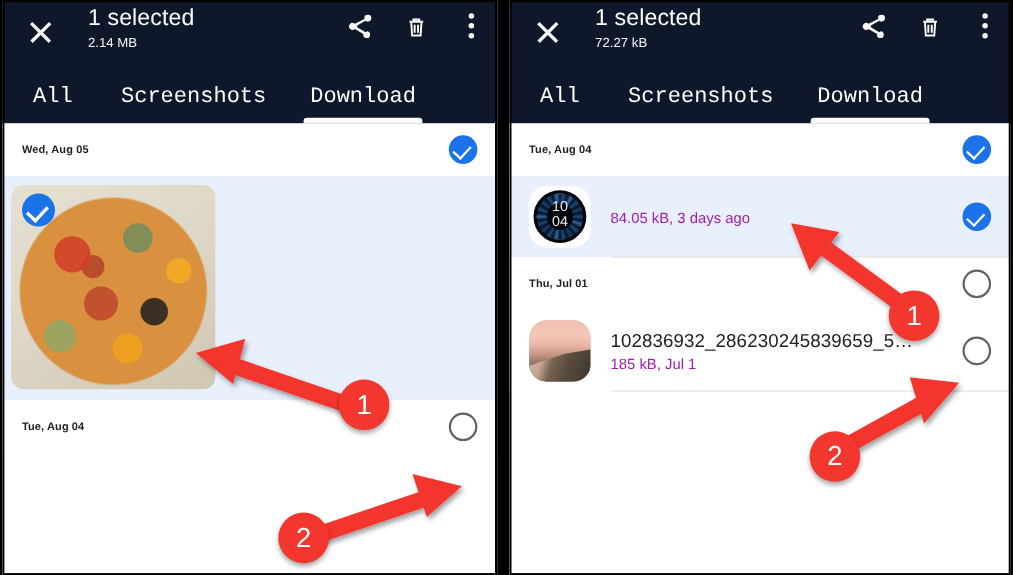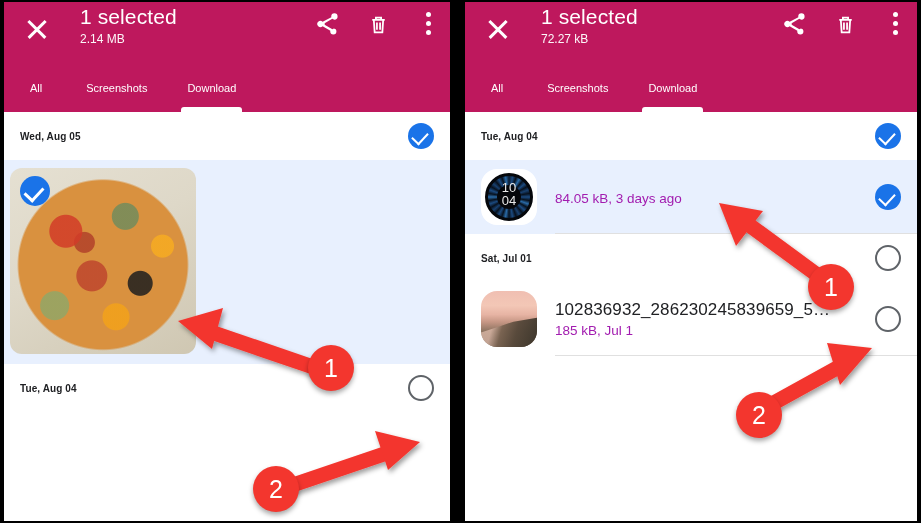--- a/index.html
+++ b/index.html
@@ -6,38 +6,38 @@
   body{width:921px;height:523px;overflow:hidden;font-family:"Liberation Sans",sans-serif;}
   .stage{position:relative;width:921px;height:523px;background:#000;}
 
   
   .panel{position:absolute;top:0;height:523px;background:#fff;overflow:hidden;}
   .panel.left{left:2px;width:450px;}
   .panel.right{left:463px;width:456px;}
   .panel-border{position:absolute;inset:0;border:2px solid #000;pointer-events:none;}
 
   
-  .appbar{position:relative;background:#be185d;height:112px;}
+  .appbar{position:relative;background:#0f172a;height:112px;}
   .appbar .topline{position:relative;height:64px;}
   .close-x{position:absolute;left:20px;top:14px;width:30px;height:30px;}
   .close-x:before,.close-x:after{content:"";position:absolute;left:3px;top:14px;width:24px;height:2.6px;background:#fff;}
   .close-x:before{transform:rotate(45deg);}
   .close-x:after{transform:rotate(-45deg);}
   .titlewrap{position:absolute;left:78px;top:4px;}
   .title{color:#fff;font-size:21px;line-height:26px;letter-spacing:.1px;}
   .subtitle{color:#fff;font-size:12px;line-height:18px;opacity:.97;}
   .actions{position:absolute;right:10px;top:10px;display:flex;align-items:center;gap:22px;}
   .act{width:28px;height:28px;display:flex;align-items:center;justify-content:center;}
   .dots{width:5px;height:26px;position:relative;}
   .dots i{position:absolute;left:0;width:5px;height:5px;border-radius:50%;background:#fff;}
   .dots i:nth-child(1){top:1px}.dots i:nth-child(2){top:10px}.dots i:nth-child(3){top:19px}
 
   
   .tabs{position:absolute;left:0;bottom:0;height:48px;width:100%;display:flex;align-items:center;}
-  .tab{color:#fff;font-size:11px;padding:0 0;position:relative;height:48px;display:flex;align-items:center;}
+  .tab{color:#fff;font-size:20px;padding:0 0;position:relative;height:48px;display:flex;align-items:center;font-family:Liberation Mono, monospace;}
   .tab.t0{margin-left:28px;}
   .tab.t1{margin-left:44px;}
   .tab.t2{margin-left:40px;}
   .tab.active:after{content:"";position:absolute;left:-6px;right:-6px;bottom:0;height:5px;background:#fff;border-radius:3px 3px 0 0;}
 
   
   .datehdr{display:flex;align-items:center;justify-content:space-between;padding:0 18px;height:48px;background:#fff;}
   .datehdr .dlabel{font-size:10px;font-weight:bold;color:#202124;letter-spacing:.1px;}
   .chk{width:26px;height:26px;border-radius:50%;flex:none;}
   .chk.on{background:#1a73e8;position:relative;}
@@ -214,21 +214,21 @@
           <div class="wtext" style="top:26px">04</div>
         </div>
         <div class="meta">
           <div class="fsub">84.05 kB, 3 days ago</div>
         </div>
         <div class="chk on"></div>
         <div class="divider"></div>
       </div>
 
       <div class="datehdr">
-        <div class="dlabel">Sat, Jul 01</div>
+        <div class="dlabel">Thu, Jul 01</div>
         <div class="chk off"></div>
       </div>
 
       <div class="row">
         <div class="tmb land"></div>
         <div class="meta">
           <div class="fname">102836932_286230245839659_5…</div>
           <div class="fsub">185 kB, Jul 1</div>
         </div>
         <div class="chk off"></div>

